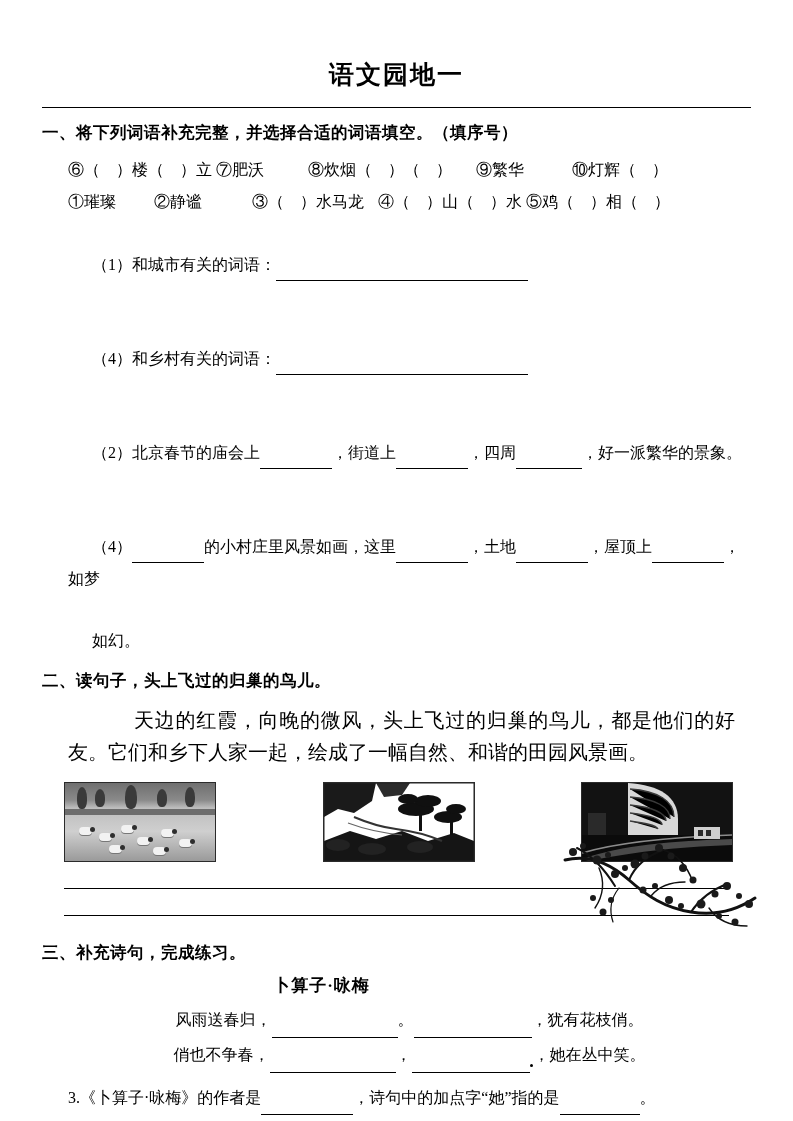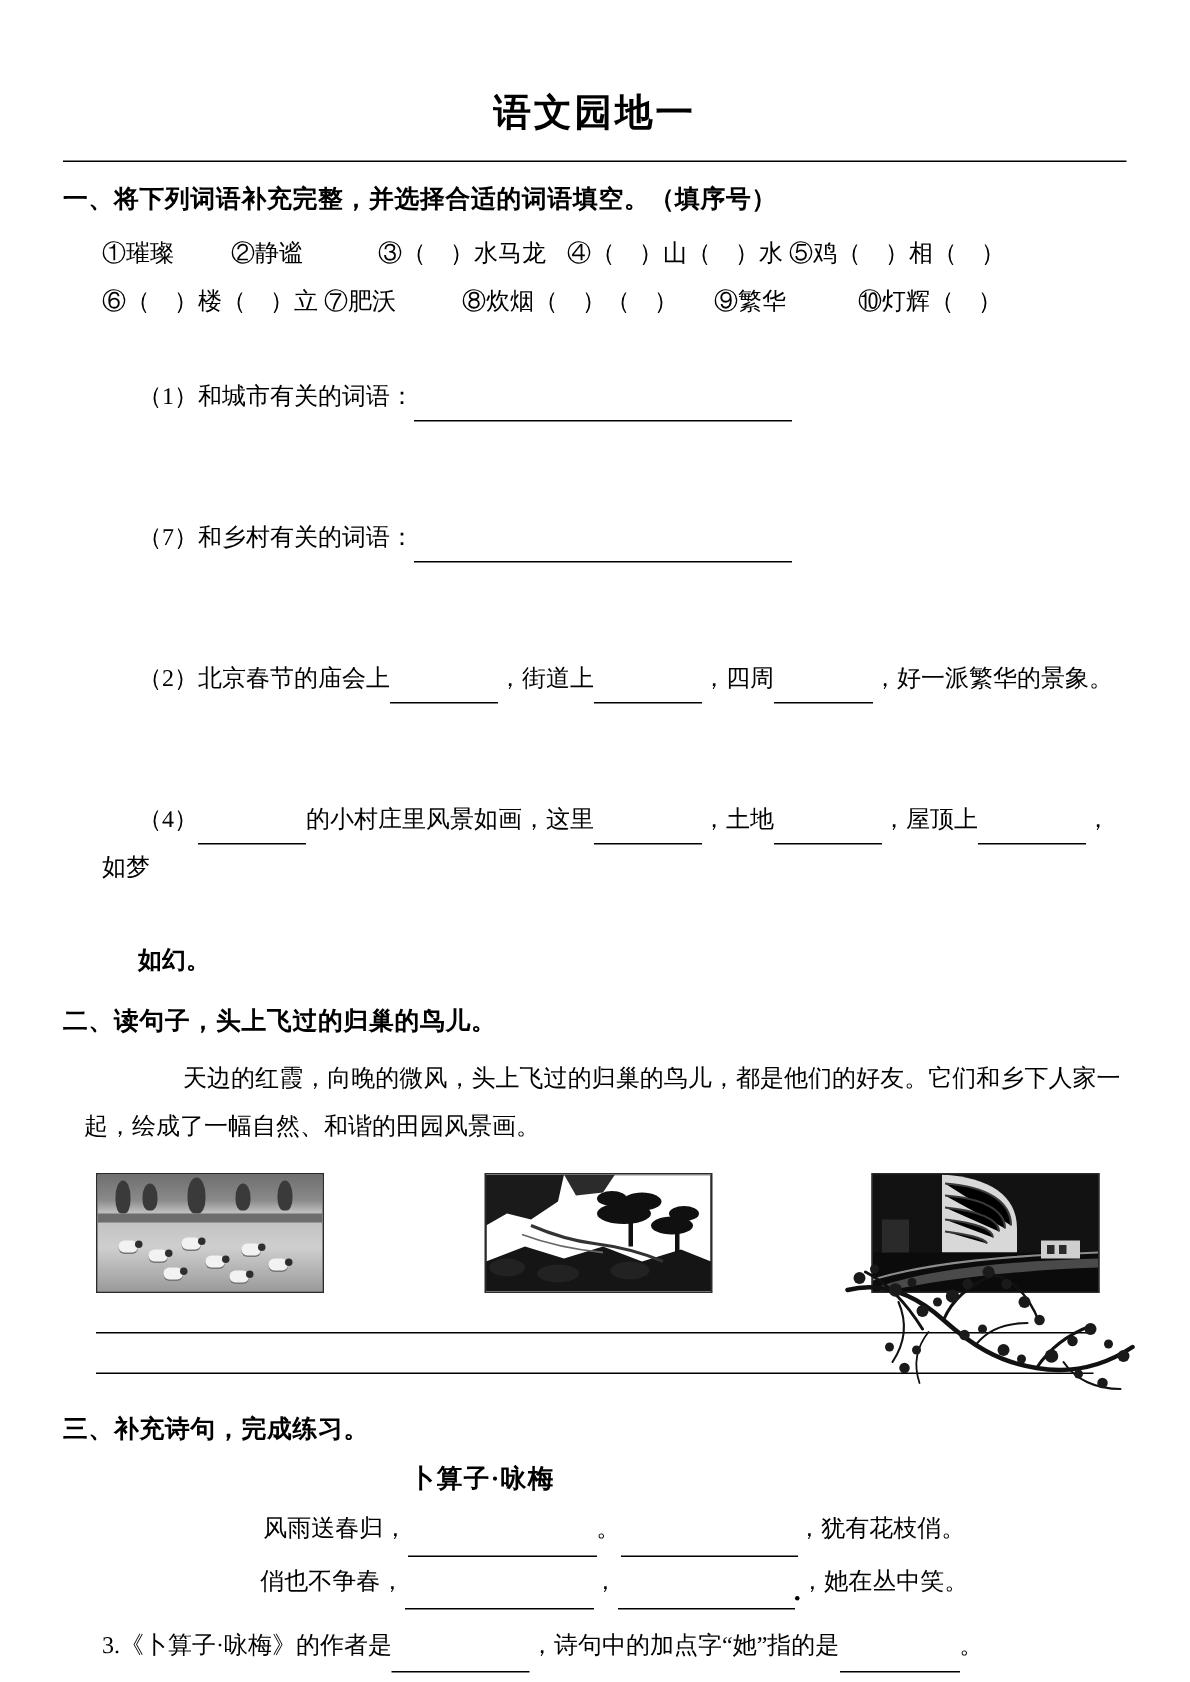--- a/index.html
+++ b/index.html
@@ -43,37 +43,37 @@
     margin: 0 0 10px 0;
     font-family: Liberation Mono, monospace;
   }
   .body-line {
     font-size: 16px;
     line-height: 31px;
     margin: 0;
     white-space: pre-wrap;
   }
   .indent1 { padding-left: 26px; }
-  .indent2 { padding-left: 50px; font-weight: bold; }
+  .indent2 { padding-left: 50px; }
 
   .word-row {
     font-size: 16px;
     line-height: 32px;
     padding-left: 26px;
     display: flex;
     flex-wrap: nowrap;
   }
   .word-item { white-space: pre; }
 
   .para-justify {
-    font-size: 16px;
+    font-size: 20px;
     line-height: 32px;
     text-align: justify;
     text-justify: inter-ideograph;
-    margin: 0;
+    margin: 12px;
   }
   .para-first { text-indent: 66px; }
 
   .images-row {
     display: flex;
     justify-content: space-between;
     margin: 14px 0 10px 0;
     padding: 0 18px 0 22px;
   }
   .pic {
@@ -163,41 +163,41 @@
 <div class="page">
 
   <div class="doc-title">语文园地一</div>
 
   <hr class="rule">
 
   <div>
     <div class="section-heading">一、将下列词语补充完整，并选择合适的词语填空。（填序号）</div>
 
     <div class="word-row">
+      <span class="word-item" style="width:148px">⑥（    ）楼（    ）立</span>
+      <span class="word-item" style="width:92px">⑦肥沃</span>
+      <span class="word-item" style="width:168px">⑧炊烟（    ）（    ）</span>
+      <span class="word-item" style="width:96px">⑨繁华</span>
+      <span class="word-item">⑩灯辉（    ）</span>
+    </div>
+
+    <div class="word-row">
       <span class="word-item" style="width:86px">①璀璨</span>
       <span class="word-item" style="width:98px">②静谧</span>
       <span class="word-item" style="width:126px">③（    ）水马龙</span>
       <span class="word-item" style="width:148px">④（    ）山（    ）水</span>
       <span class="word-item">⑤鸡（    ）相（    ）</span>
     </div>
 
-    <div class="word-row">
-      <span class="word-item" style="width:148px">⑥（    ）楼（    ）立</span>
-      <span class="word-item" style="width:92px">⑦肥沃</span>
-      <span class="word-item" style="width:168px">⑧炊烟（    ）（    ）</span>
-      <span class="word-item" style="width:96px">⑨繁华</span>
-      <span class="word-item">⑩灯辉（    ）</span>
-    </div>
-
     <div class="body-line indent1">
       <span>（1）和城市有关的词语：</span><span class="ul-long" style="width:252px">&nbsp;</span>
     </div>
 
     <div class="body-line indent1">
-      <span>（7）和乡村有关的词语：</span><span class="ul-long" style="width:252px">&nbsp;</span>
+      <span>（4）和乡村有关的词语：</span><span class="ul-long" style="width:252px">&nbsp;</span>
     </div>
 
     <div class="body-line indent1">
       <span>（2）北京春节的庙会上</span><span class="ul-long" style="width:72px">&nbsp;</span><span>，街道上</span><span class="ul-long" style="width:72px">&nbsp;</span><span>，四周</span><span class="ul-long" style="width:66px">&nbsp;</span><span>，好一派繁华的景象。</span>
     </div>
 
     <div class="body-line indent1">
       <span>（4）</span><span class="ul-long" style="width:72px">&nbsp;</span><span>的小村庄里风景如画，这里</span><span class="ul-long" style="width:72px">&nbsp;</span><span>，土地</span><span class="ul-long" style="width:72px">&nbsp;</span><span>，屋顶上</span><span class="ul-long" style="width:72px">&nbsp;</span><span>，如梦</span>
     </div>
     <div class="body-line indent2">如幻。</div>

